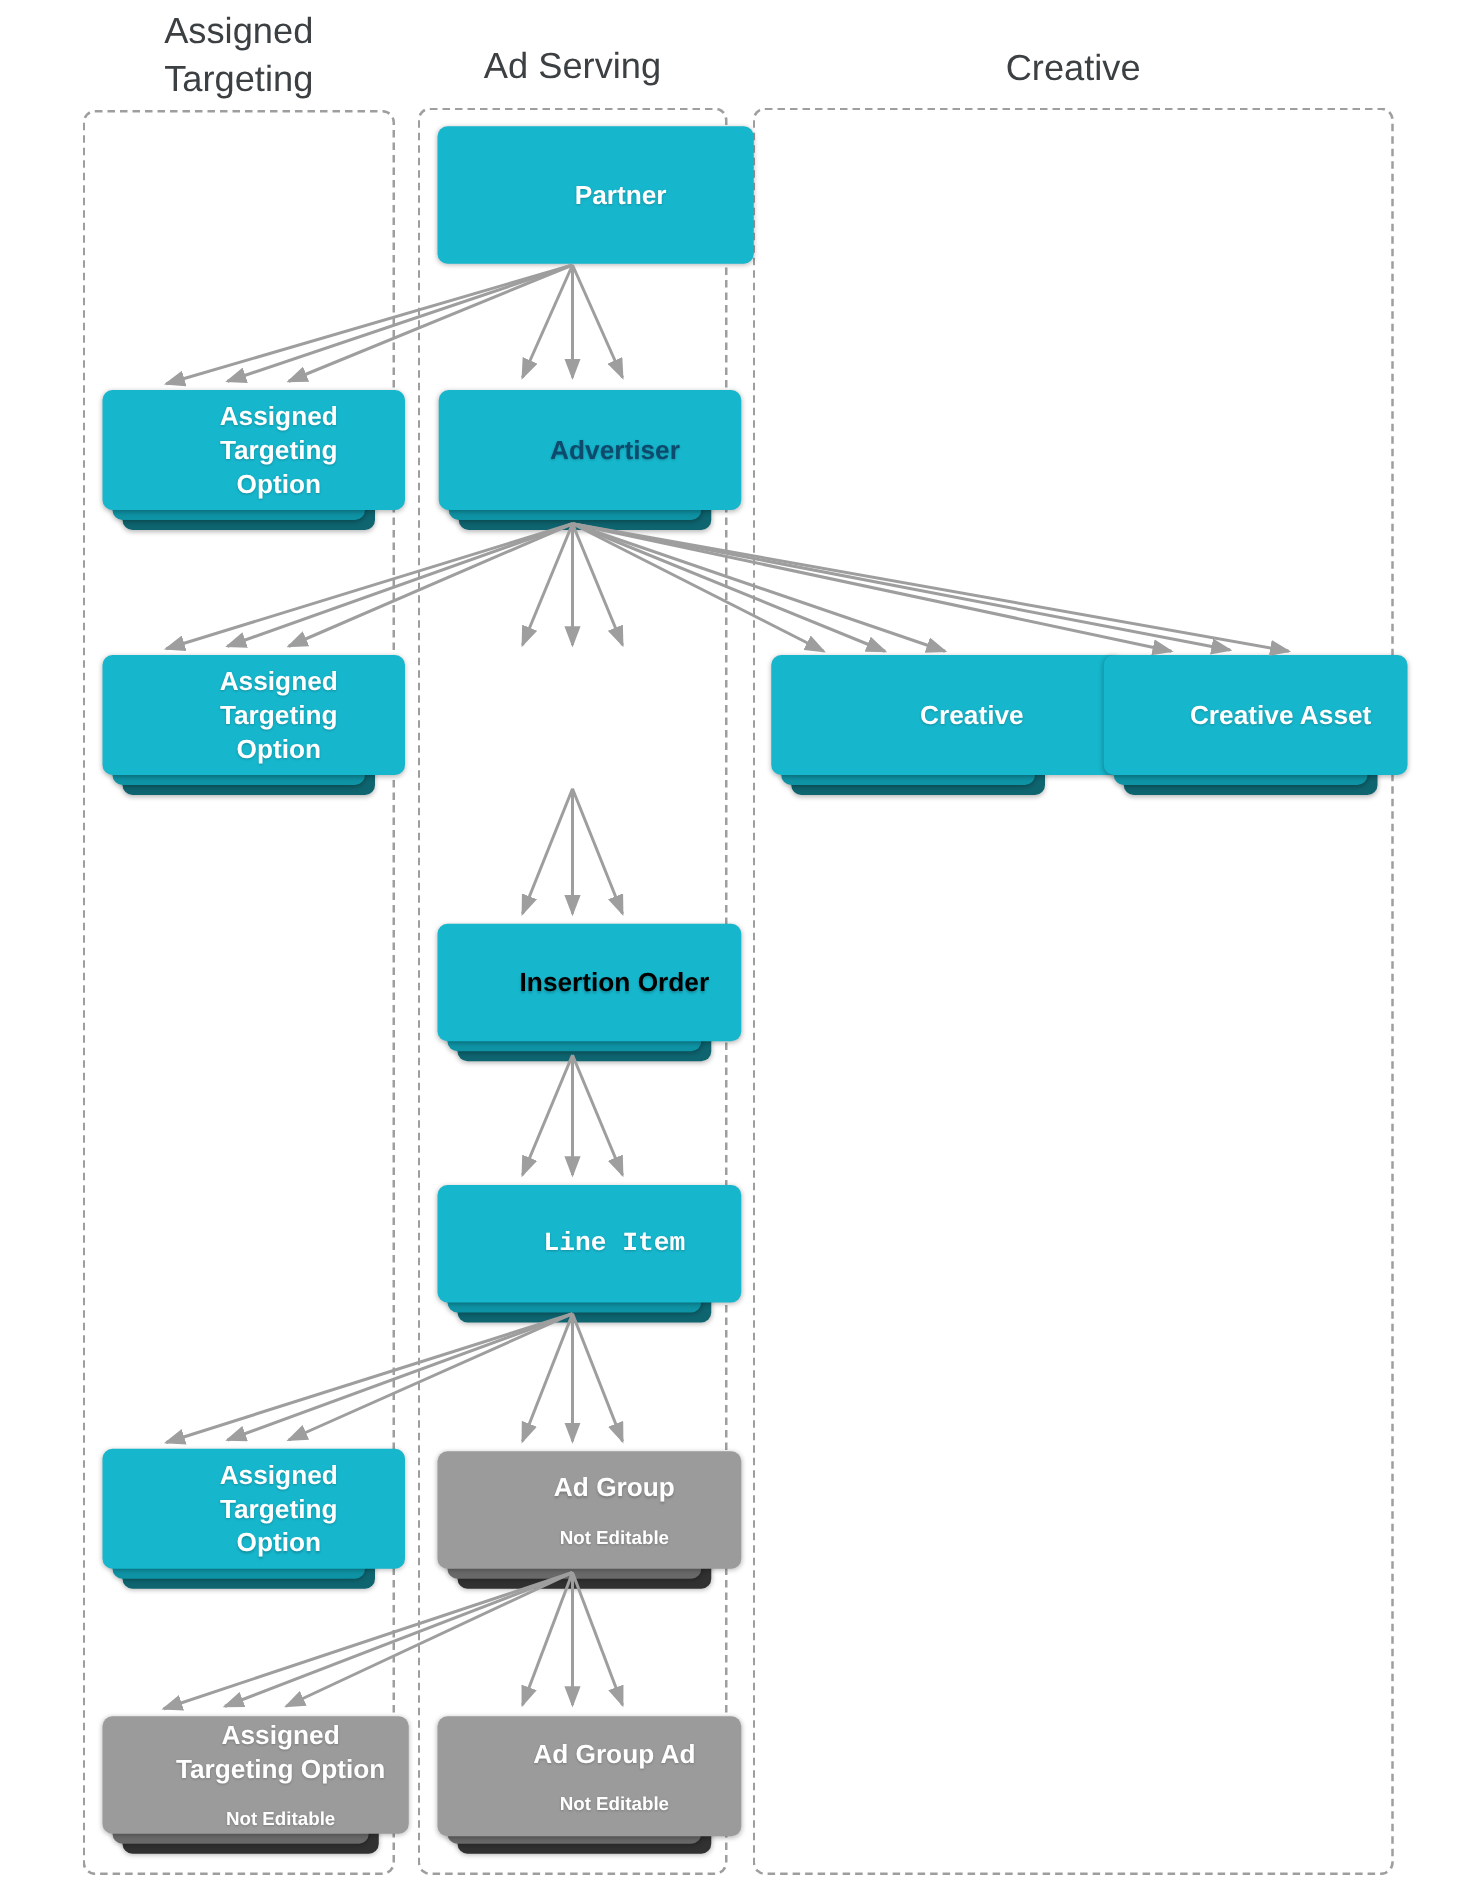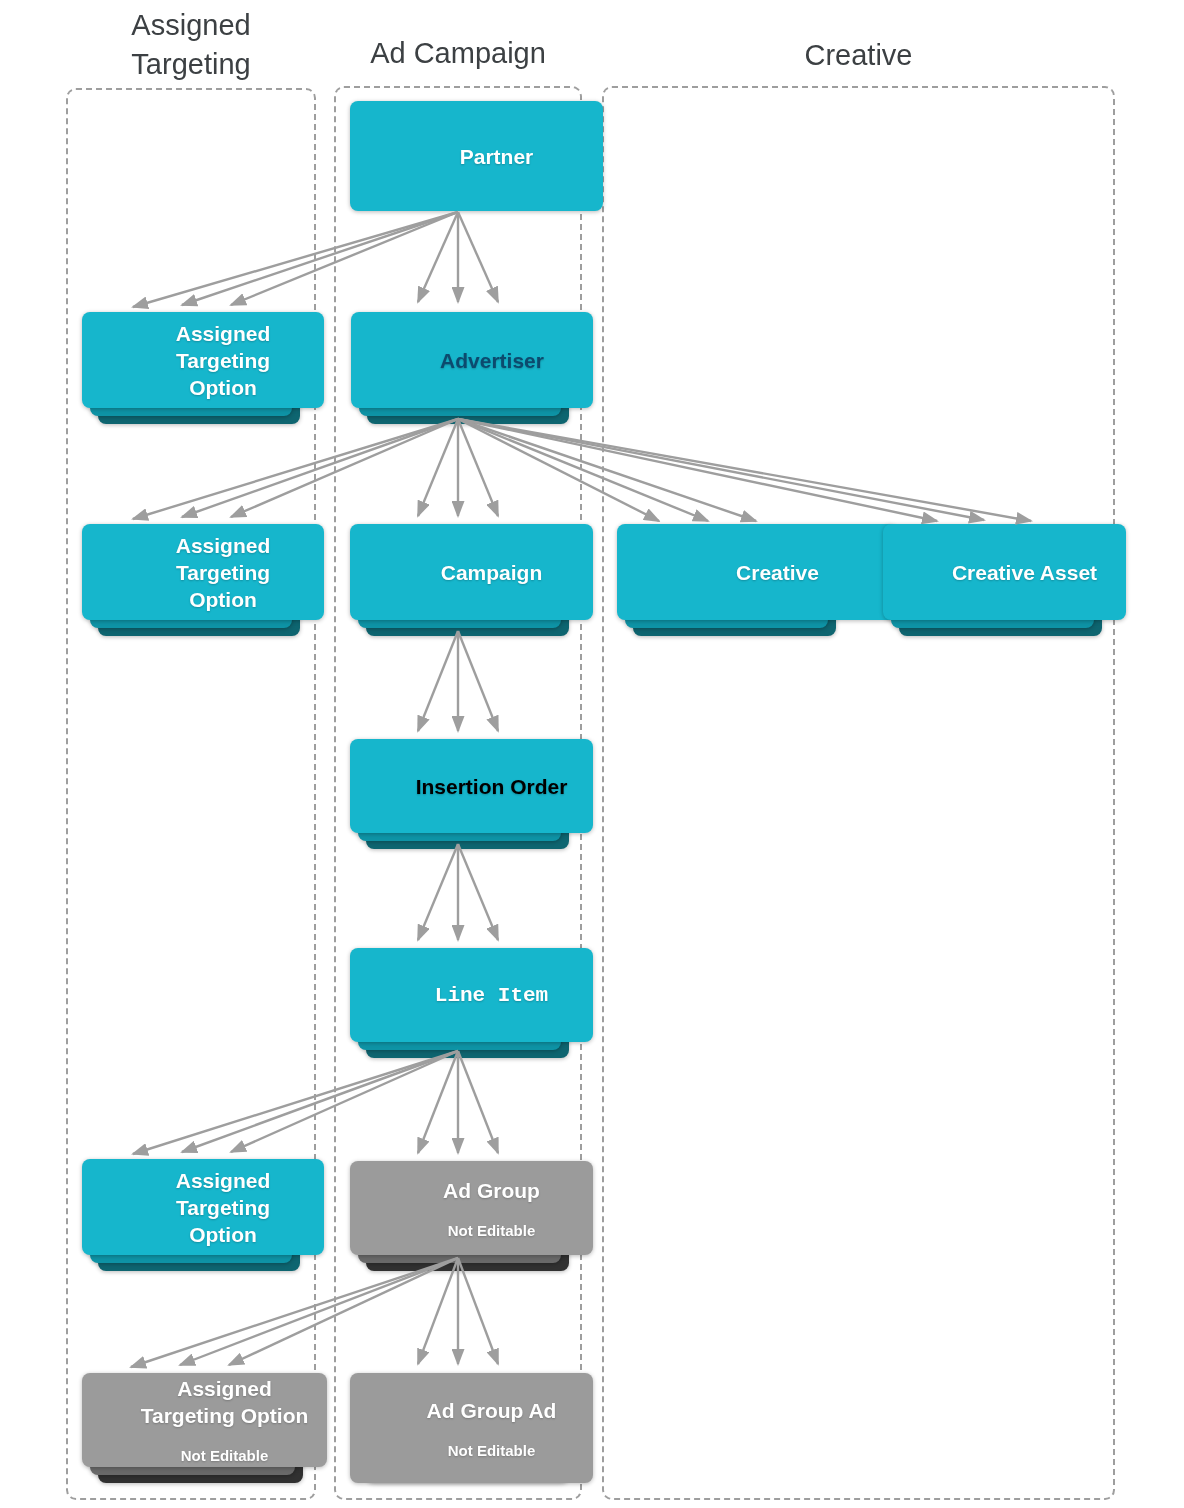--- a/index.html
+++ b/index.html
@@ -69,21 +69,21 @@
       <line x1="458" y1="1258" x2="458" y2="1364" stroke="#9e9e9e" stroke-width="2.4" marker-end="url(#arrowhead)"></line>
       <line x1="458" y1="1258" x2="498" y2="1364" stroke="#9e9e9e" stroke-width="2.4" marker-end="url(#arrowhead)"></line>
     </svg>
 <div class="column" style="left: 66px; top: 88px; width: 250px; height: 1412px; border-color: rgb(158, 158, 158);"></div>
     <div class="column-title" style="left: 66px; top: 6px; width: 250px; color: rgb(60, 64, 67);">
       <div class="column-title-line">Assigned</div>
       <div class="column-title-line">Targeting</div>
     </div>
     <div class="column" style="left: 334px; top: 86px; width: 248px; height: 1414px; border-color: rgb(158, 158, 158);"></div>
     <div class="column-title" style="left: 334px; top: 34px; width: 248px; color: rgb(60, 64, 67);">
-      <div class="column-title-line">Ad Campaign</div>
+      <div class="column-title-line">Ad Serving</div>
     </div>
     <div class="column" style="left: 602px; top: 86px; width: 513px; height: 1414px; border-color: rgb(158, 158, 158);"></div>
     <div class="column-title" style="left: 602px; top: 36px; width: 513px; color: rgb(60, 64, 67);">
       <div class="column-title-line">Creative</div>
     </div>
     <div class="node" style="left: 350px; top: 101px; width: 213px; height: 110px;">
       <div class="layer front" style="left: 0px; top: 0px; width: 213px; height: 110px; background: rgb(22, 182, 204); color: rgb(255, 255, 255);">
         <div class="label">
           <div class="label-line">Partner</div>
         </div>
@@ -110,29 +110,20 @@
       </div>
     </div>
     <div class="node" style="left: 82px; top: 524px; width: 218px; height: 112px;">
       <div class="layer" style="left: 16px; top: 16px; width: 202px; height: 96px; background: rgb(14, 101, 112);"></div>
       <div class="layer" style="left: 8px; top: 8px; width: 202px; height: 96px; background: rgb(14, 147, 165);"></div>
       <div class="layer front" style="left: 0px; top: 0px; width: 202px; height: 96px; background: rgb(22, 182, 204); color: rgb(255, 255, 255);">
         <div class="label">
           <div class="label-line">Assigned</div>
           <div class="label-line">Targeting</div>
           <div class="label-line">Option</div>
-        </div>
-      </div>
-    </div>
-    <div class="node" style="left: 350px; top: 524px; width: 219px; height: 112px;">
-      <div class="layer" style="left: 16px; top: 16px; width: 203px; height: 96px; background: rgb(14, 101, 112);"></div>
-      <div class="layer" style="left: 8px; top: 8px; width: 203px; height: 96px; background: rgb(14, 147, 165);"></div>
-      <div class="layer front" style="left: 0px; top: 0px; width: 203px; height: 96px; background: rgb(22, 182, 204); color: rgb(255, 255, 255);">
-        <div class="label">
-          <div class="label-line">Campaign</div>
         </div>
       </div>
     </div>
     <div class="node" style="left: 617px; top: 524px; width: 219px; height: 112px;">
       <div class="layer" style="left: 16px; top: 16px; width: 203px; height: 96px; background: rgb(14, 101, 112);"></div>
       <div class="layer" style="left: 8px; top: 8px; width: 203px; height: 96px; background: rgb(14, 147, 165);"></div>
       <div class="layer front" style="left: 0px; top: 0px; width: 241px; height: 96px; background: rgb(22, 182, 204); color: rgb(255, 255, 255);">
         <div class="label">
           <div class="label-line">Creative</div>
         </div>
@@ -193,20 +184,20 @@
         <div class="label">
           <div class="label-line">Assigned</div>
           <div class="label-line">Targeting Option</div>
         </div>
         <div class="sub">Not Editable</div>
       </div>
     </div>
     <div class="node" style="left: 350px; top: 1373px; width: 219px; height: 110px;">
       <div class="layer" style="left: 16px; top: 16px; width: 203px; height: 94px; background: rgb(49, 49, 49);"></div>
       <div class="layer" style="left: 8px; top: 8px; width: 203px; height: 94px; background: rgb(105, 105, 105);"></div>
-      <div class="layer front" style="left: 0px; top: 0px; width: 203px; height: 110px; background: rgb(155, 155, 155); color: rgb(255, 255, 255);">
+      <div class="layer front" style="left: 0px; top: 0px; width: 203px; height: 96px; background: rgb(155, 155, 155); color: rgb(255, 255, 255);">
         <div class="label">
           <div class="label-line">Ad Group Ad</div>
         </div>
         <div class="sub">Not Editable</div>
       </div>
     </div>
   </div>
 
 </body></html>

